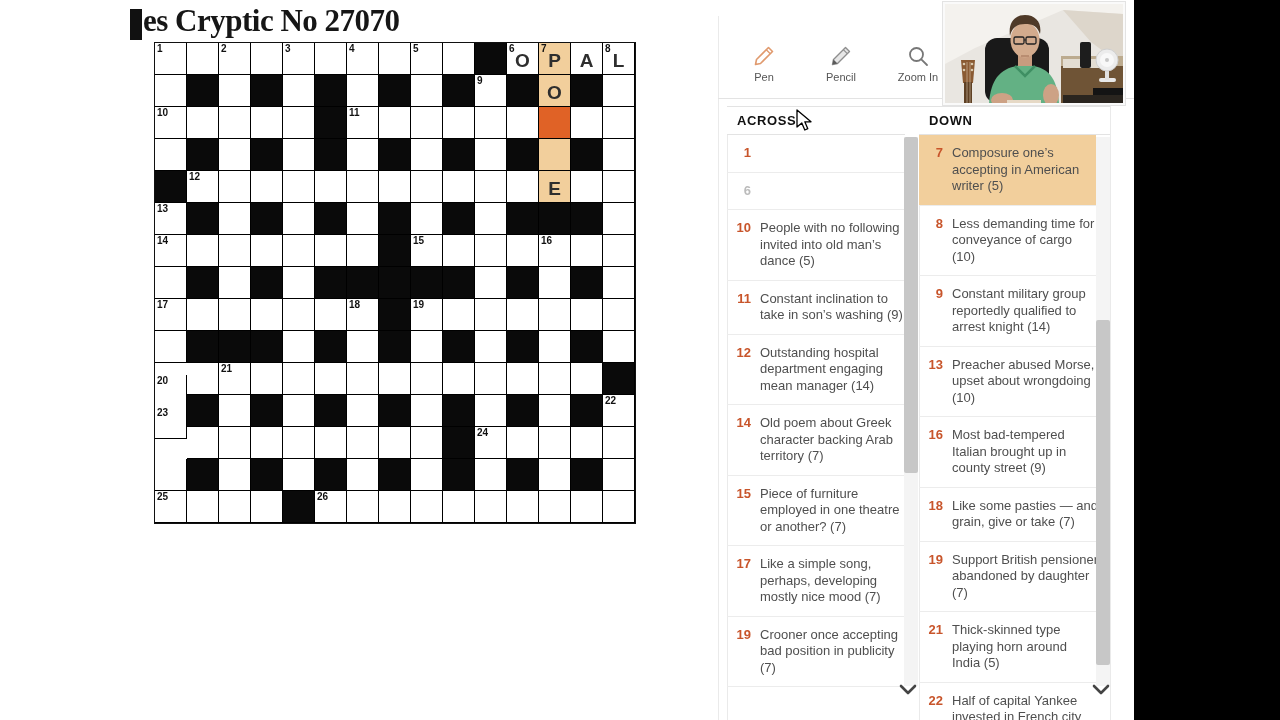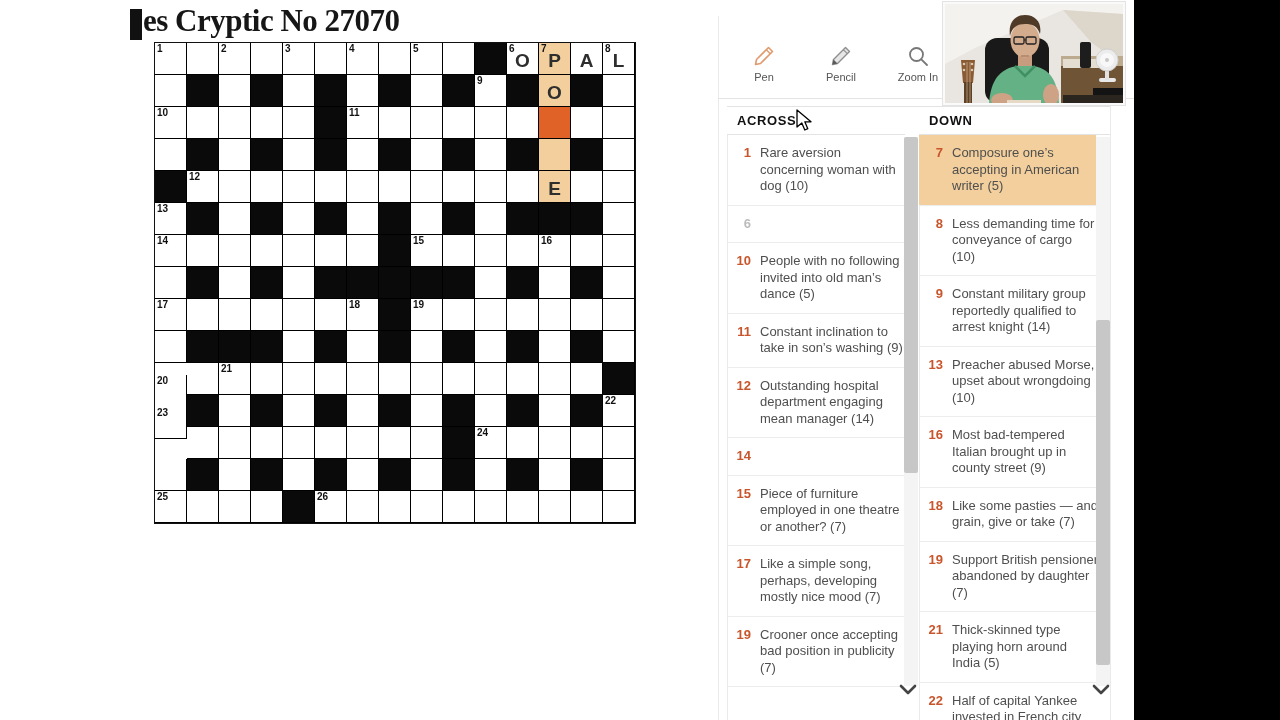--- a/index.html
+++ b/index.html
@@ -376,25 +376,20 @@
     </svg>
     <div class="tool-label">Zoom In</div>
   </div>
 
   <div class="col-header" style="left:727px;width:178px;">ACROSS</div>
   <div class="col-header" style="left:919px;width:191px;">DOWN</div>
 
   <div class="clue-list" style="left:727px;">
       <div class="clue">
         <div class="num">1</div>
-        <div class="lines">
-          <div>Rare aversion</div>
-          <div>concerning woman with</div>
-          <div>dog (10)</div>
-        </div>
       </div>
       <div class="clue solved">
         <div class="num">6</div>
       </div>
       <div class="clue">
         <div class="num">10</div>
         <div class="lines">
           <div>People with no following</div>
           <div>invited into old man’s</div>
           <div>dance (5)</div>
@@ -410,20 +405,25 @@
       <div class="clue">
         <div class="num">12</div>
         <div class="lines">
           <div>Outstanding hospital</div>
           <div>department engaging</div>
           <div>mean manager (14)</div>
         </div>
       </div>
       <div class="clue">
         <div class="num">14</div>
+        <div class="lines">
+          <div>Old poem about Greek</div>
+          <div>character backing Arab</div>
+          <div>territory (7)</div>
+        </div>
       </div>
       <div class="clue">
         <div class="num">15</div>
         <div class="lines">
           <div>Piece of furniture</div>
           <div>employed in one theatre</div>
           <div>or another? (7)</div>
         </div>
       </div>
       <div class="clue">

